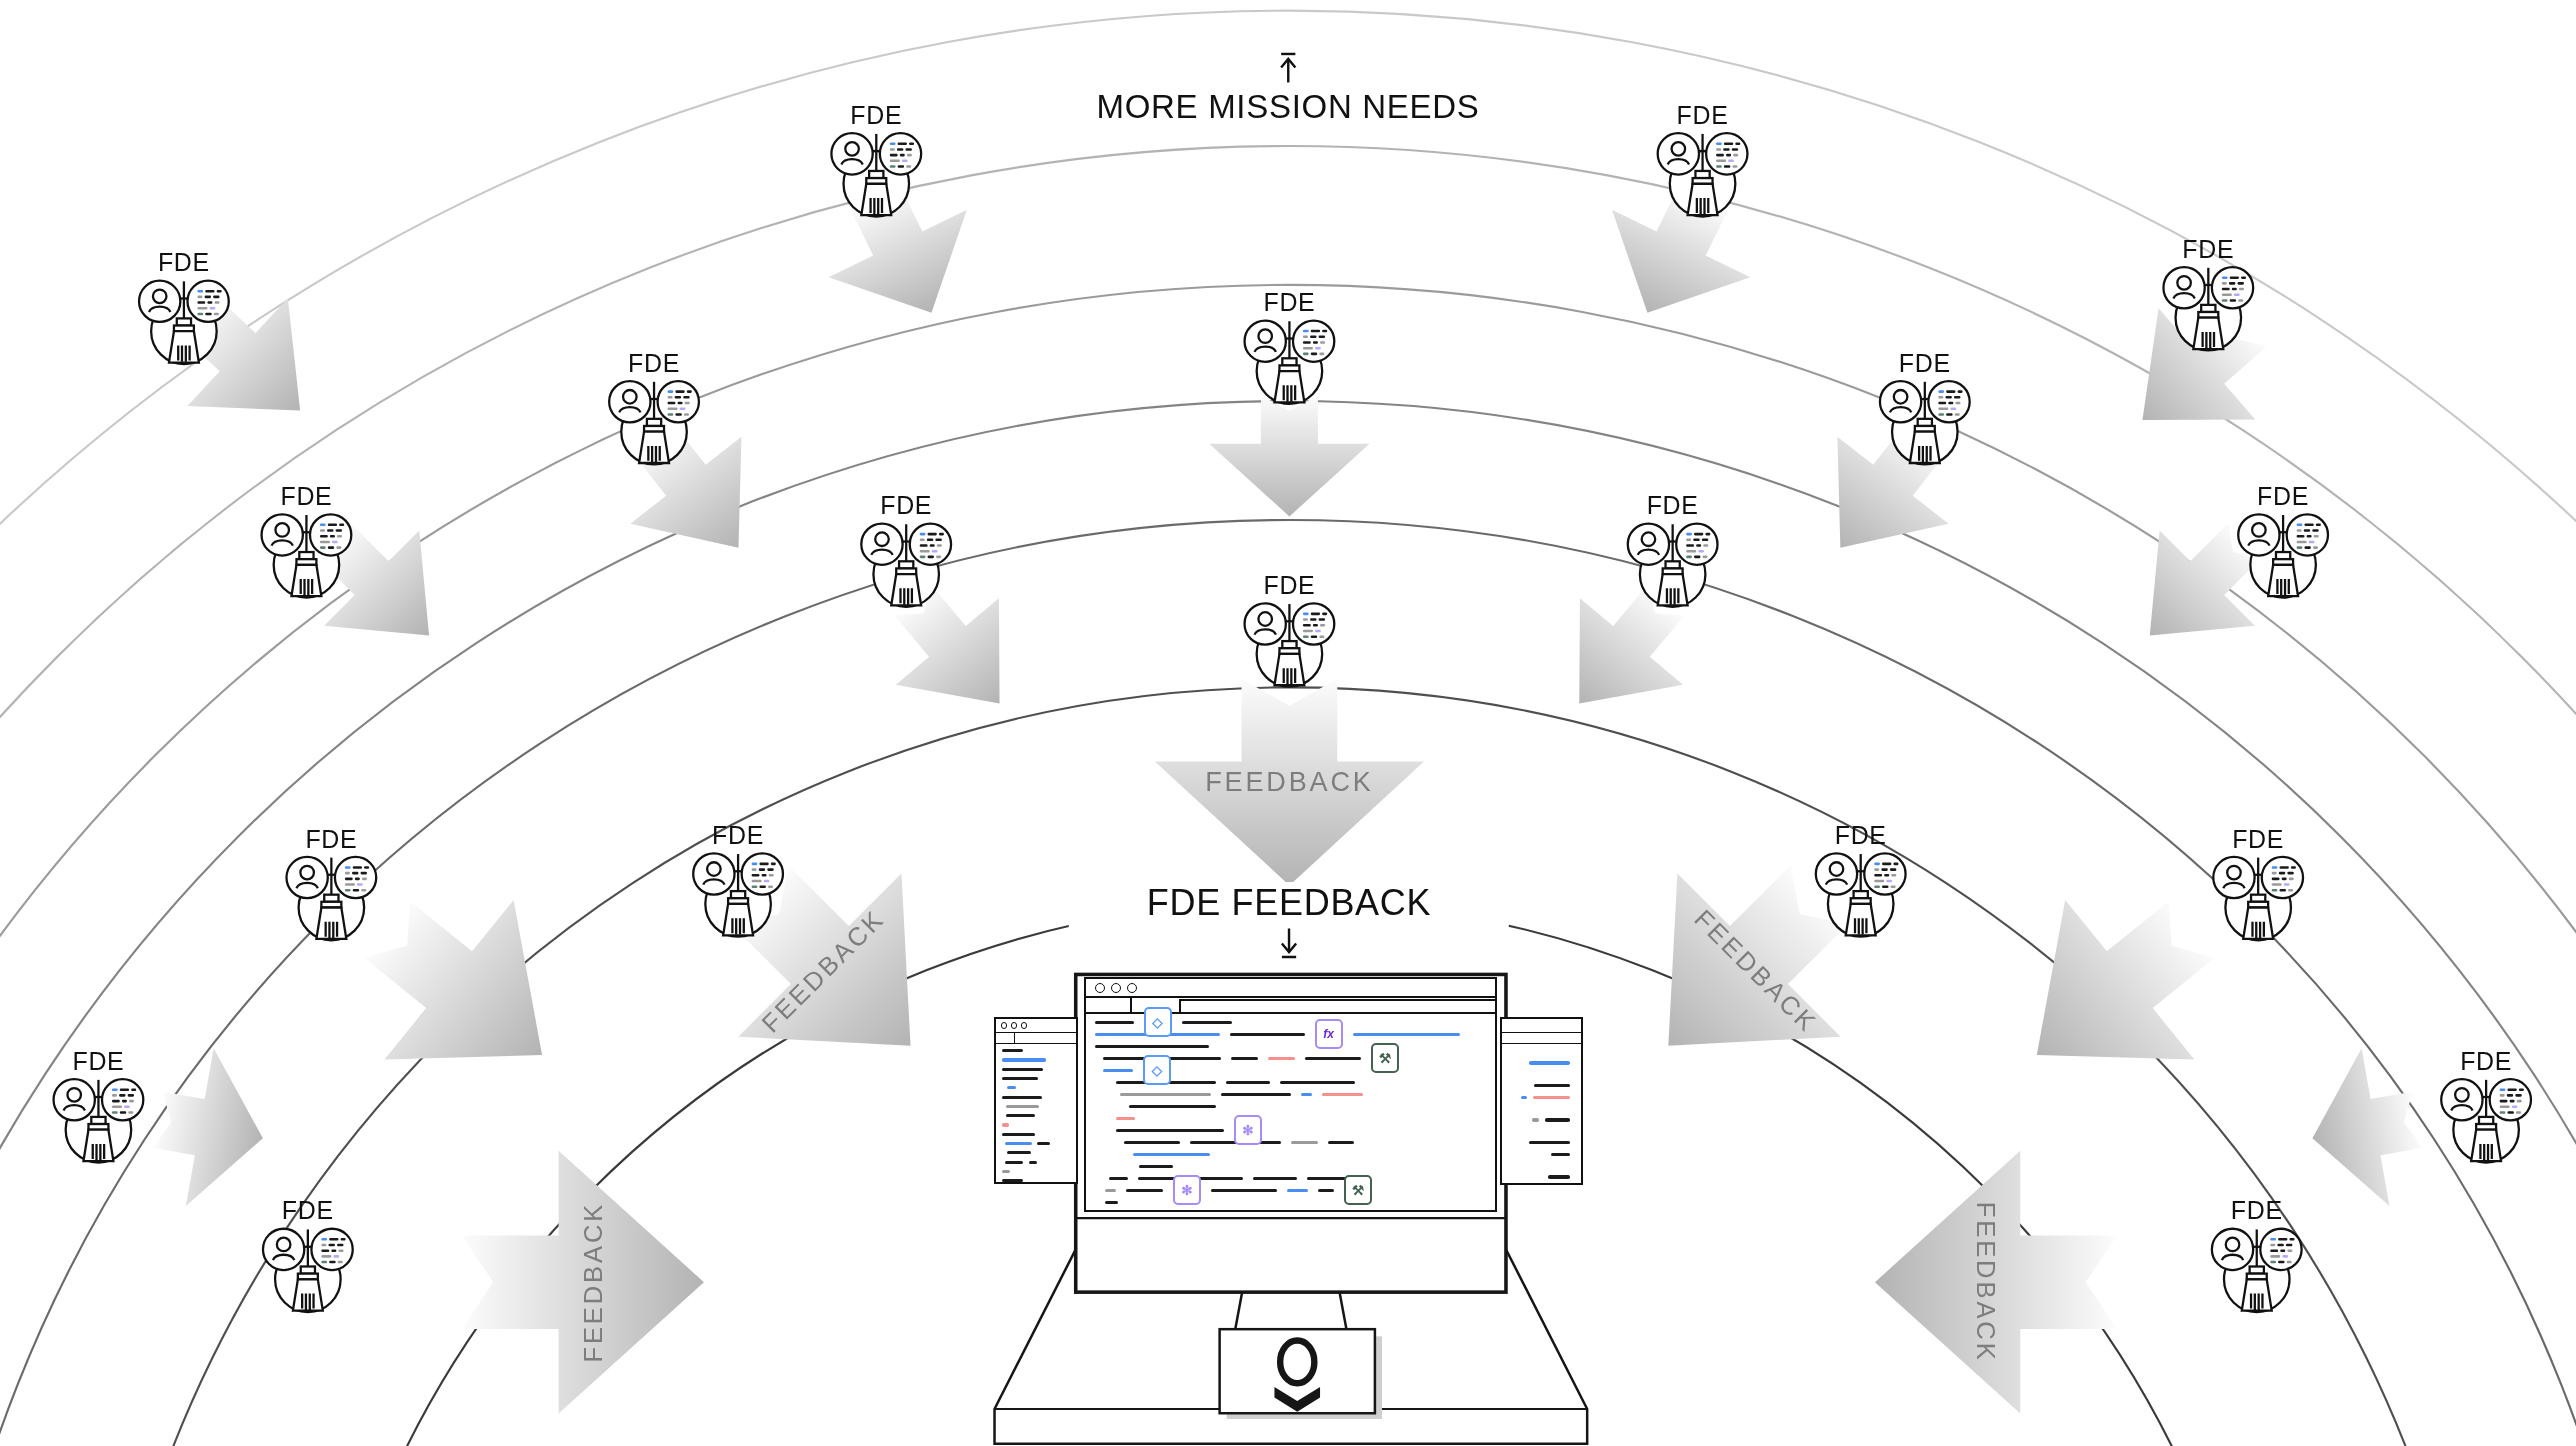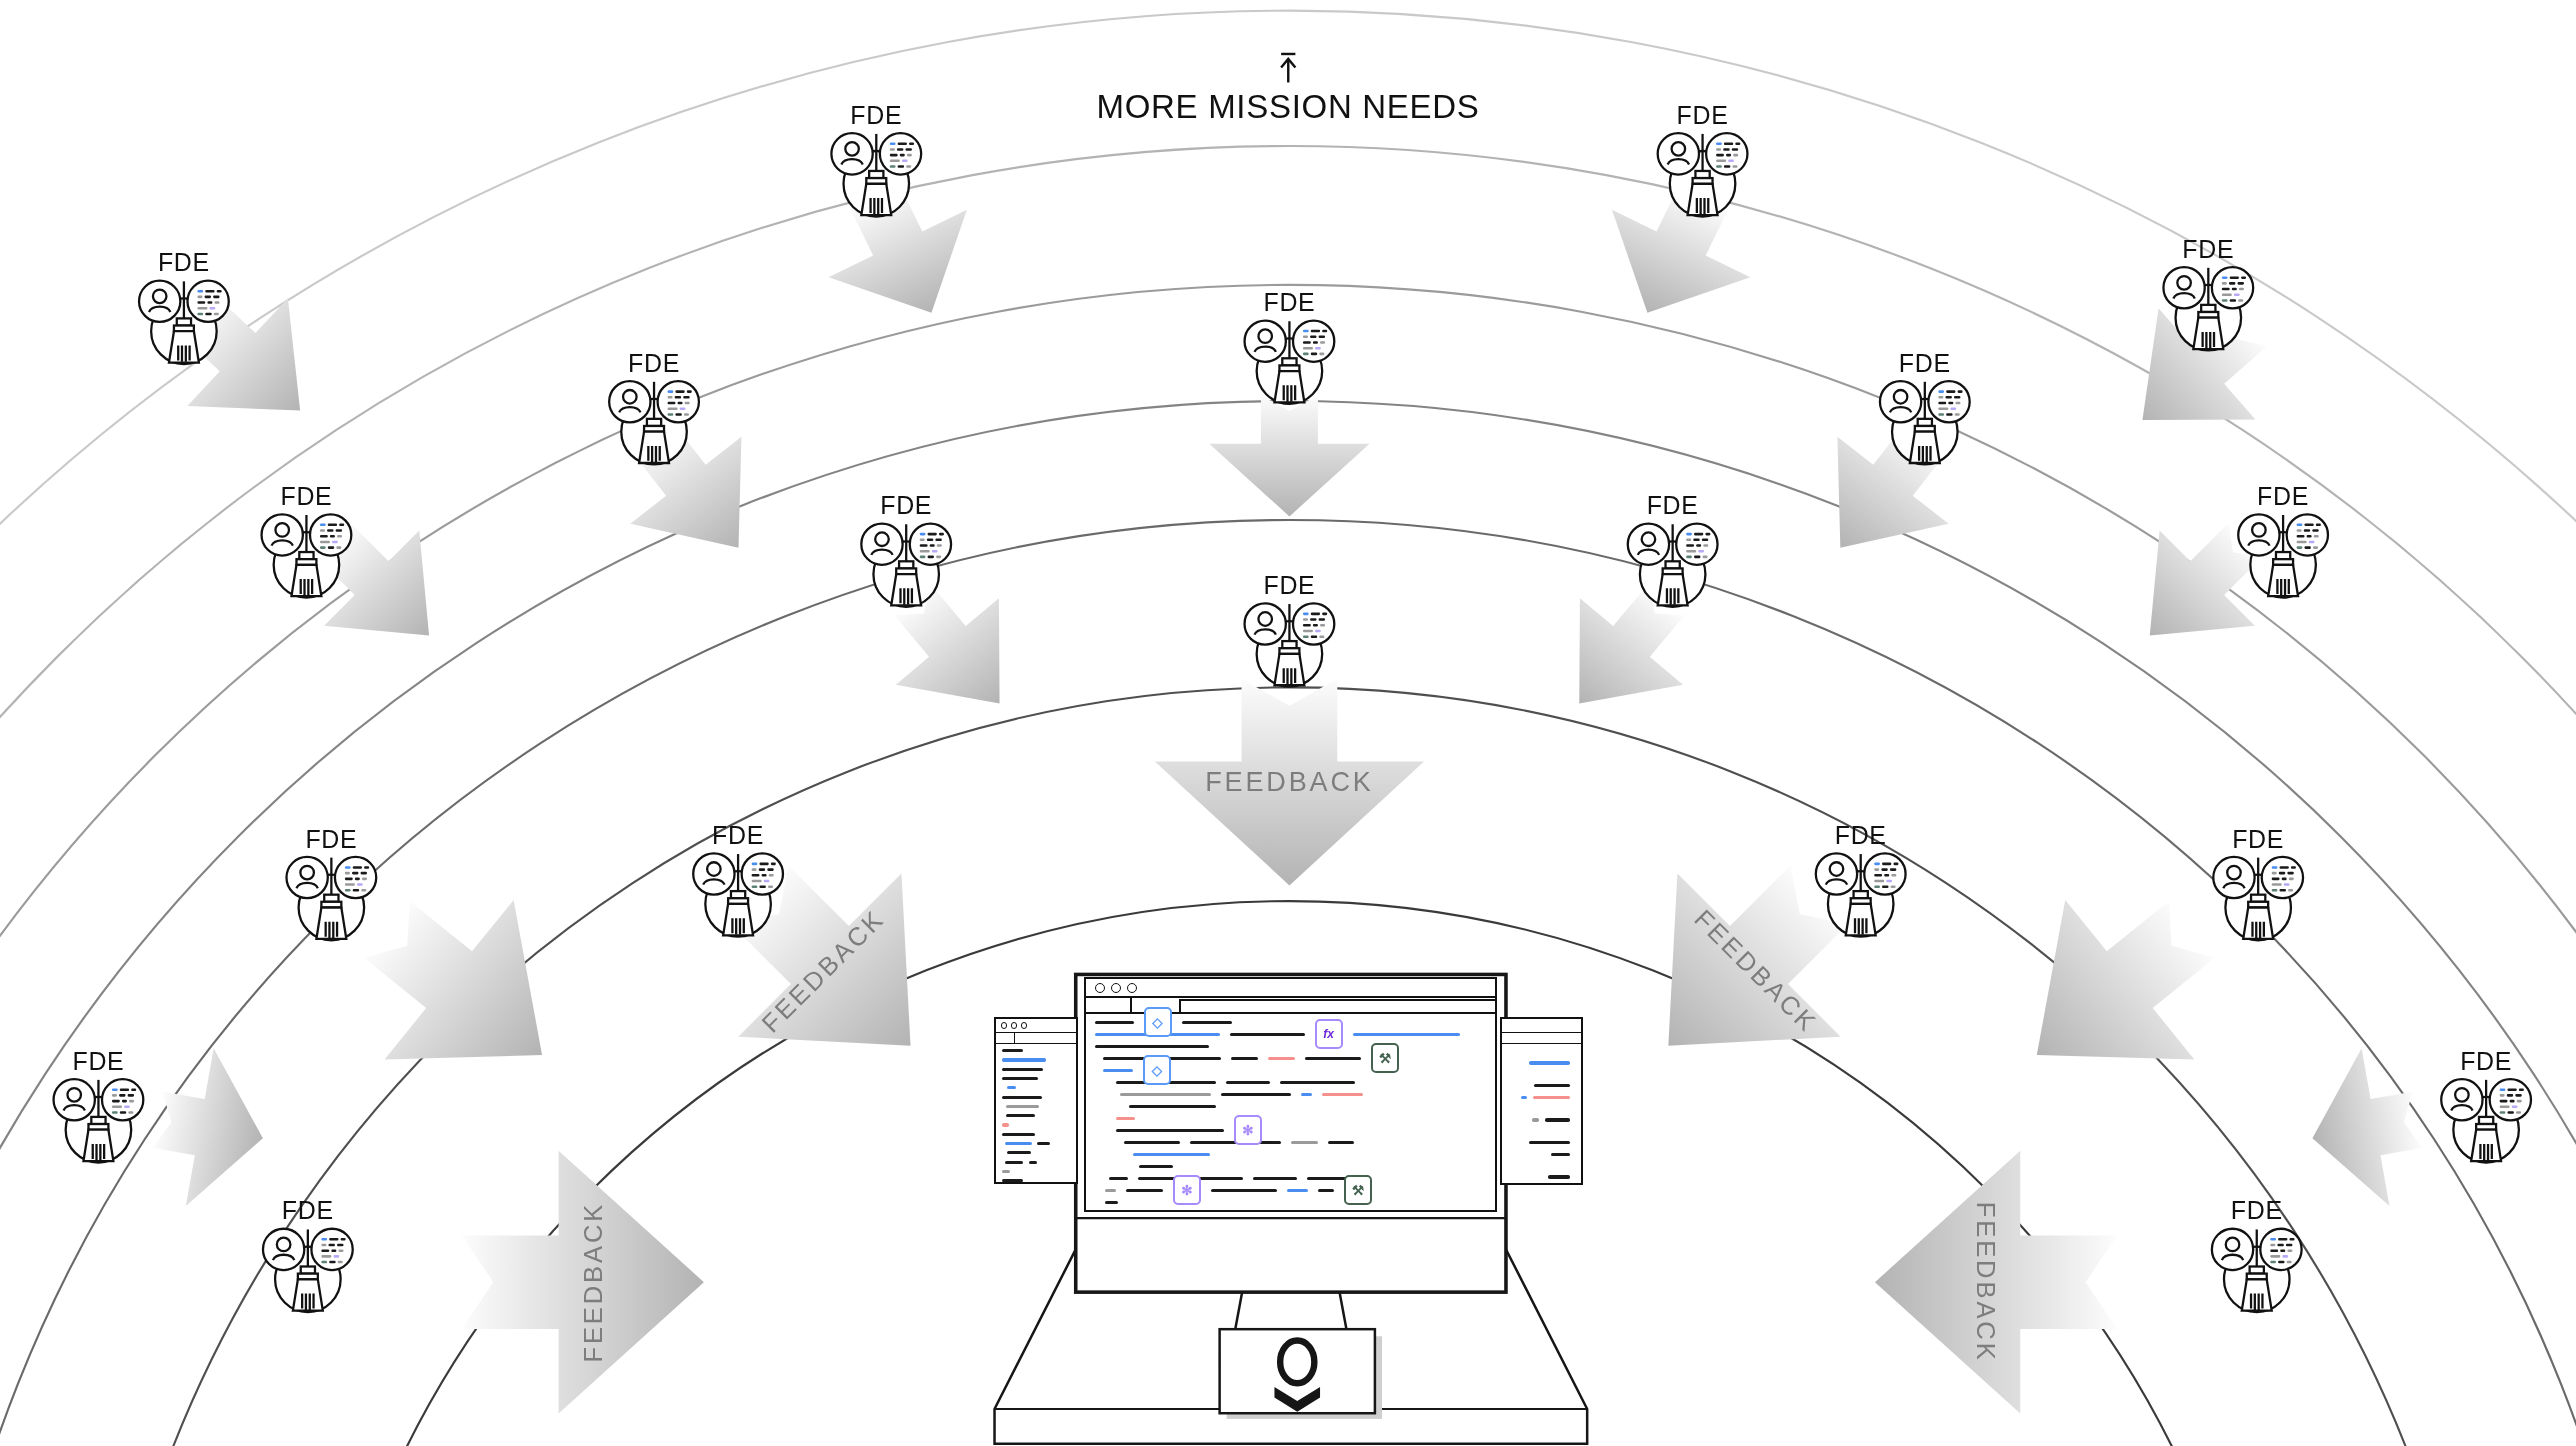--- a/index.html
+++ b/index.html
@@ -252,20 +252,30 @@
     <svg class="glyph" width="28.5" height="33" viewBox="0 0 40 46">
       <g stroke="#111" stroke-width="3.4" fill="none">
         <line x1="10" y1="4" x2="30" y2="4"></line>
         <line x1="20" y1="12" x2="20" y2="44"></line>
         <polyline points="10,23 20,11 30,23"></polyline>
       </g>
     </svg>
     <div class="htext">MORE MISSION NEEDS</div>
   </div>
 
+  <div class="hblock" id="center-block">
+    <div class="htext">FDE FEEDBACK</div>
+    <svg class="glyph" width="28.5" height="33" viewBox="0 0 40 46" style="margin-top:2.8px;">
+      <g stroke="#111" stroke-width="3.4" fill="none">
+        <line x1="10" y1="42" x2="30" y2="42"></line>
+        <line x1="20" y1="2" x2="20" y2="34"></line>
+        <polyline points="10,23 20,35 30,23"></polyline>
+      </g>
+    </svg>
+  </div>
 
   <div class="win" id="main-window">
     <div class="titlebar">
       <span class="tl"></span>
       <span class="tl"></span>
       <span class="tl"></span>
     </div>
     <div class="tabs">
       <div class="tab1"></div>
       <div class="tab2"></div>

